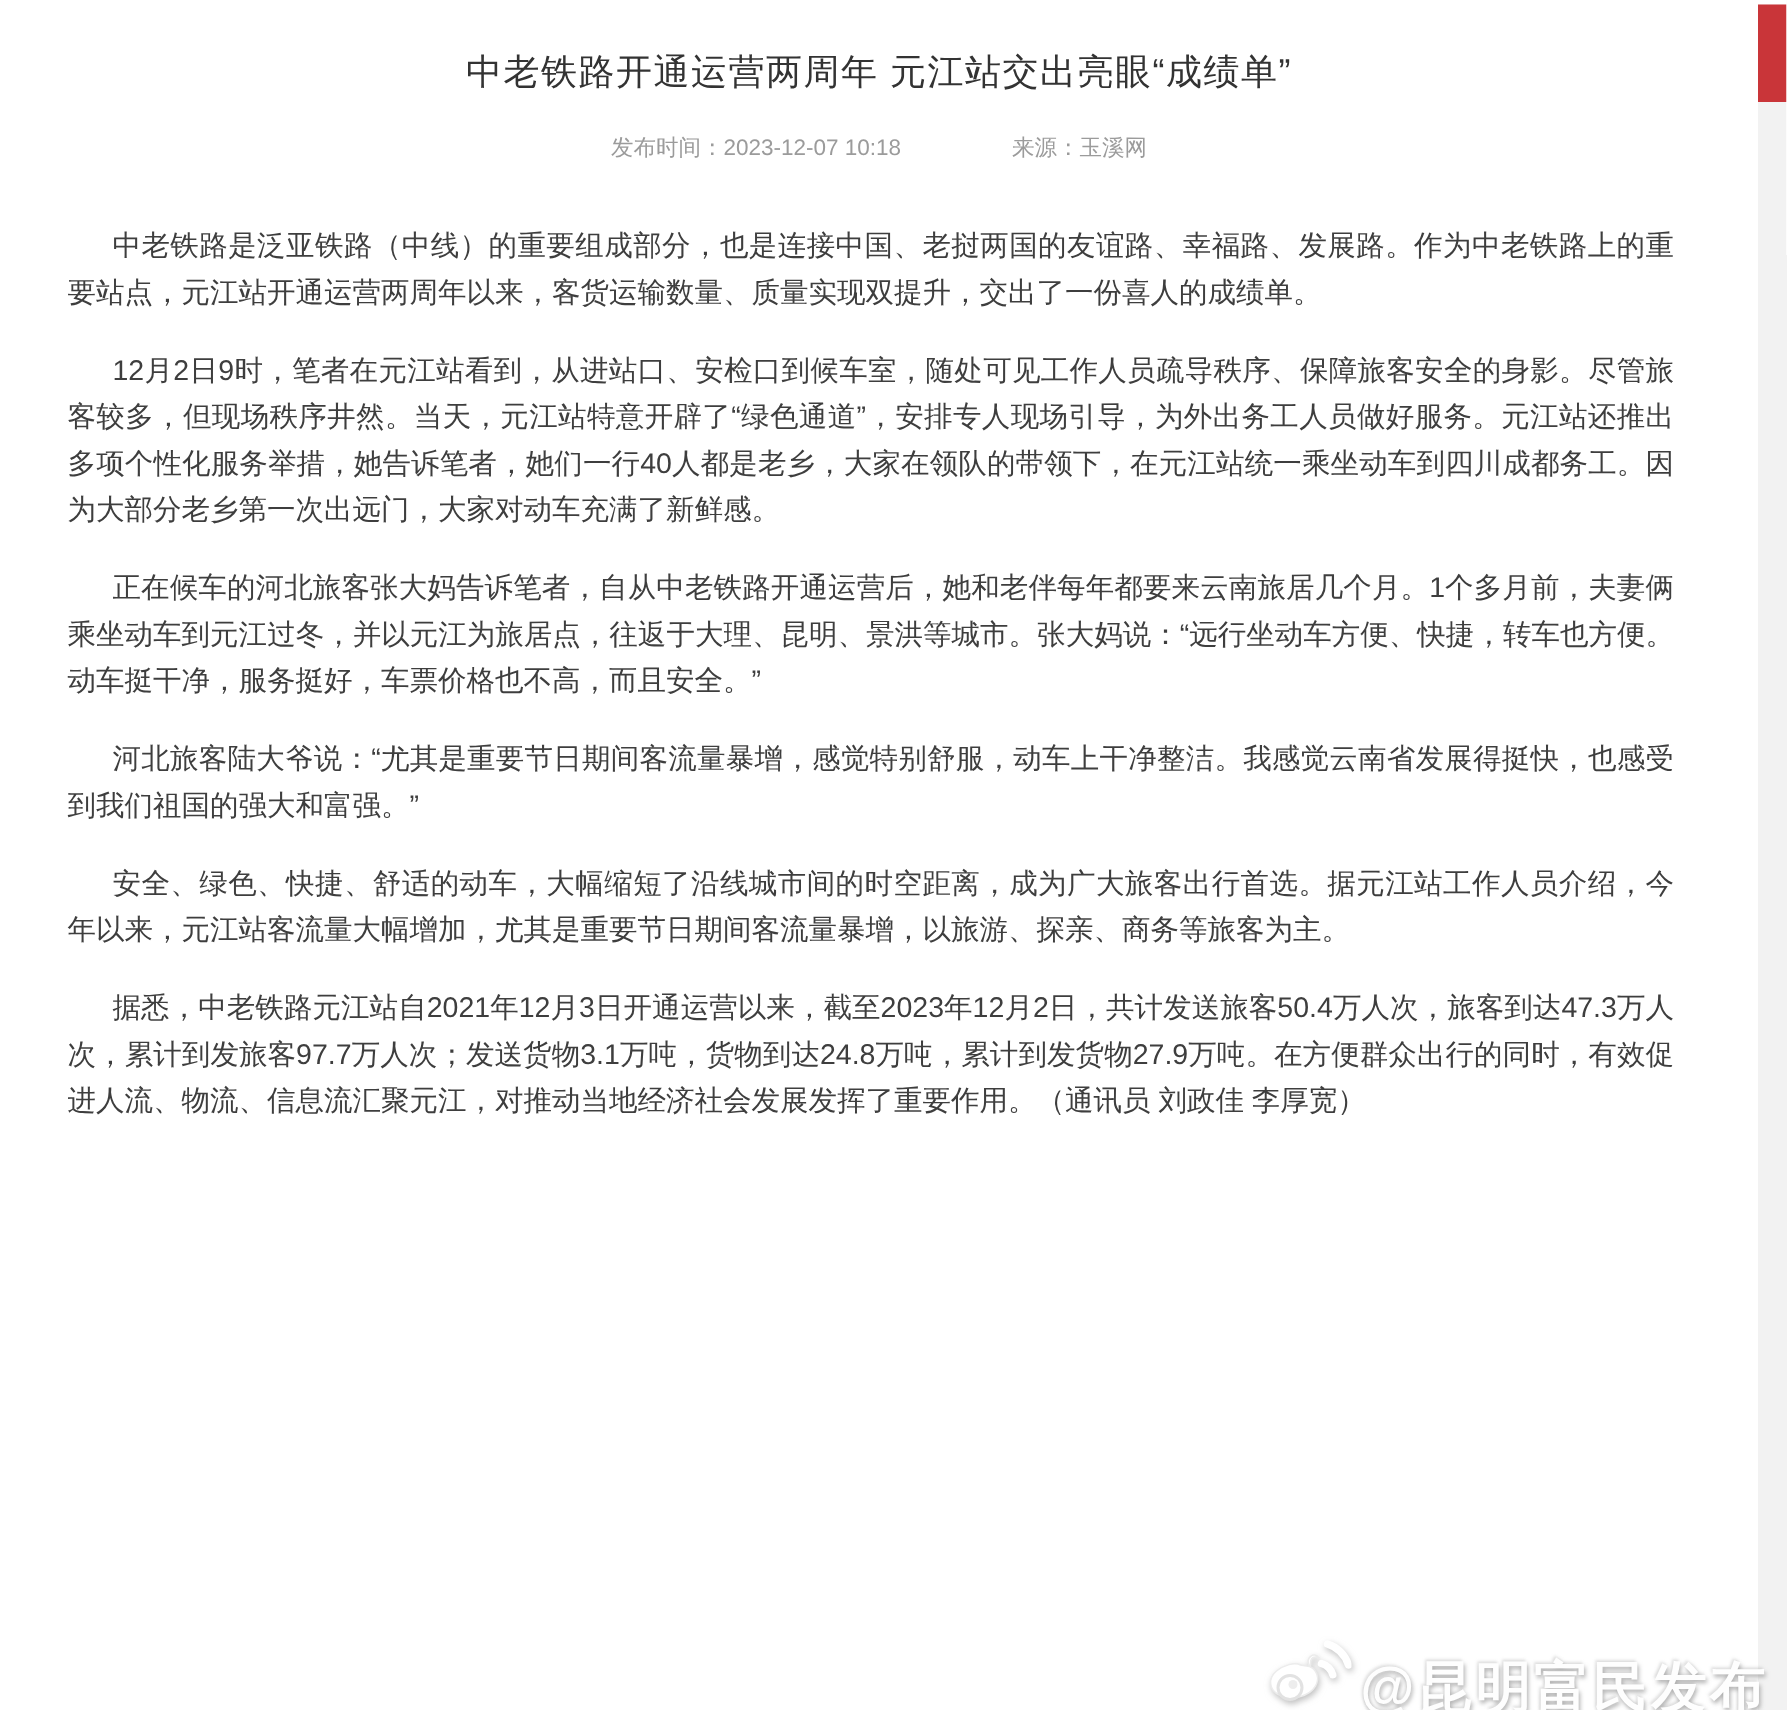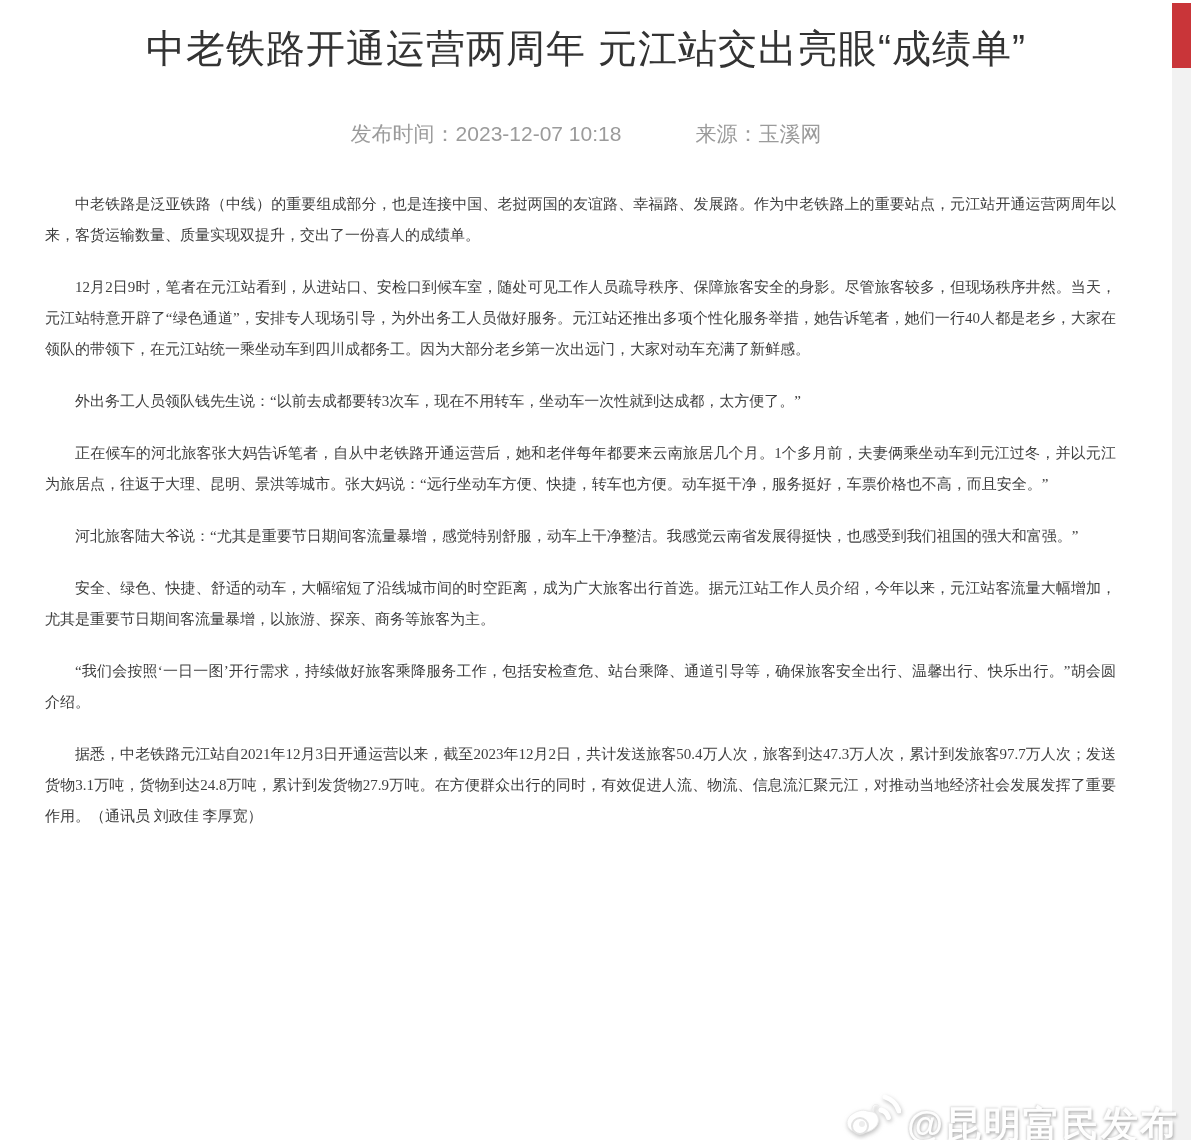--- a/index.html
+++ b/index.html
@@ -21,38 +21,38 @@
   .page{
     position:absolute;top:0;left:0;
     width:1172px;height:1140px;
     overflow:hidden;
   }
   .title{
     margin:30px 45px 0 45px;
     text-align:center;
     font-family:"Liberation Sans",sans-serif;
     font-weight:400;
-    font-size:39px;
+    font-size:24px;
     line-height:38px;
     letter-spacing:1px;
     color:var(--title-color);
   }
   .meta{
-    margin-top:52px;
+    margin-top:21px;
     text-align:center;
-    font-size:21px;
+    font-size:15px;
     color:var(--meta-color);
     font-family:"Liberation Sans",sans-serif;
   }
   .meta-item{white-space:nowrap;}
   .meta-item + .meta-item{margin-left:74px;}
   .body{
     margin:41px 56px 0 45px;
-    font-family:Liberation Serif, serif;
-    font-size:15px;
+    font-family:Liberation Sans, sans-serif;
+    font-size:19px;
     line-height:31px;
     text-align:justify;
     color:var(--body-color);
   }
   .body p{
     margin:0 0 21px 0;
     text-indent:30px;
   }
   
   .scrollbar{
@@ -95,25 +95,23 @@
 <body>
 
 <div class="page">
   <h1 class="title">中老铁路开通运营两周年 元江站交出亮眼“成绩单”</h1>
   <div class="meta">
     <span class="meta-item">发布时间：2023-12-07 10:18</span><span class="meta-item">来源：玉溪网</span>
   </div>
   <div class="body">
       <p>中老铁路是泛亚铁路（中线）的重要组成部分，也是连接中国、老挝两国的友谊路、幸福路、发展路。作为中老铁路上的重要站点，元江站开通运营两周年以来，客货运输数量、质量实现双提升，交出了一份喜人的成绩单。</p>
       <p>12月2日9时，笔者在元江站看到，从进站口、安检口到候车室，随处可见工作人员疏导秩序、保障旅客安全的身影。尽管旅客较多，但现场秩序井然。当天，元江站特意开辟了“绿色通道”，安排专人现场引导，为外出务工人员做好服务。元江站还推出多项个性化服务举措，她告诉笔者，她们一行40人都是老乡，大家在领队的带领下，在元江站统一乘坐动车到四川成都务工。因为大部分老乡第一次出远门，大家对动车充满了新鲜感。</p>
-      <p>外出务工人员领队钱先生说：“以前去成都要转3次车，现在不用转车，坐动车一次性就到达成都，太方便了。”</p>
       <p>正在候车的河北旅客张大妈告诉笔者，自从中老铁路开通运营后，她和老伴每年都要来云南旅居几个月。1个多月前，夫妻俩乘坐动车到元江过冬，并以元江为旅居点，往返于大理、昆明、景洪等城市。张大妈说：“远行坐动车方便、快捷，转车也方便。动车挺干净，服务挺好，车票价格也不高，而且安全。”</p>
       <p>河北旅客陆大爷说：“尤其是重要节日期间客流量暴增，感觉特别舒服，动车上干净整洁。我感觉云南省发展得挺快，也感受到我们祖国的强大和富强。”</p>
       <p>安全、绿色、快捷、舒适的动车，大幅缩短了沿线城市间的时空距离，成为广大旅客出行首选。据元江站工作人员介绍，今年以来，元江站客流量大幅增加，尤其是重要节日期间客流量暴增，以旅游、探亲、商务等旅客为主。</p>
-      <p>“我们会按照‘一日一图’开行需求，持续做好旅客乘降服务工作，包括安检查危、站台乘降、通道引导等，确保旅客安全出行、温馨出行、快乐出行。”胡会圆介绍。</p>
       <p>据悉，中老铁路元江站自2021年12月3日开通运营以来，截至2023年12月2日，共计发送旅客50.4万人次，旅客到达47.3万人次，累计到发旅客97.7万人次；发送货物3.1万吨，货物到达24.8万吨，累计到发货物27.9万吨。在方便群众出行的同时，有效促进人流、物流、信息流汇聚元江，对推动当地经济社会发展发挥了重要作用。（通讯员 刘政佳 李厚宽）</p>
     </div>
 </div>
 
 <div class="scrollbar">
   <div class="scrollbar-thumb"></div>
 </div>
 
 <div class="watermark">
   <span class="wm-icon">

